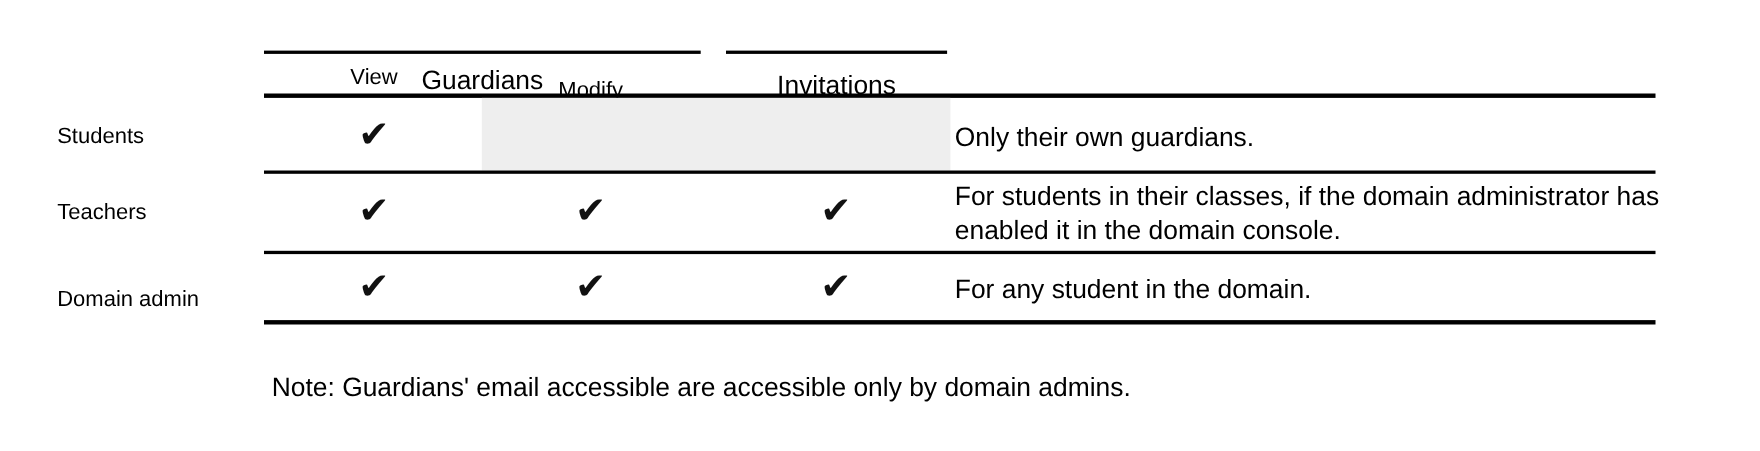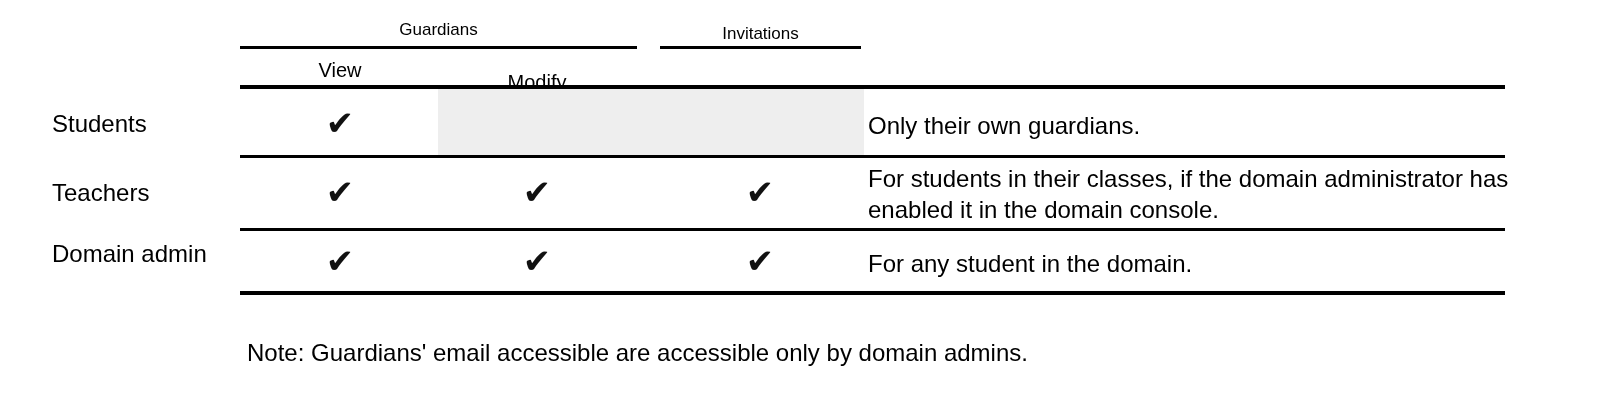--- a/index.html
+++ b/index.html
@@ -17,23 +17,24 @@
     width: 1600px;
     height: 410px;
     background: #ffffff;
     overflow: hidden;
   }
 
   
   .group-label {
     position: absolute;
     text-align: center;
-    font-size: 17px;
+    font-size: 24px;
     line-height: 28px;
     white-space: nowrap;
+    margin-top: 44px;
   }
   .group-rule {
     position: absolute;
     height: 3px;
     background: #000000;
   }
 
   
   .col-label {
     position: absolute;
@@ -56,21 +57,21 @@
   
   .shade {
     position: absolute;
     background: #eeeeee;
   }
 
   
   .row-label {
     position: absolute;
     left: 52px;
-    font-size: 24px;
+    font-size: 20px;
     line-height: 28px;
     white-space: nowrap;
   }
 
   
   .check {
     position: absolute;
     width: 64px;
     text-align: center;
     font-size: 34px;
@@ -133,21 +134,21 @@
   <div class="check" style="left:308px; top:175px;">✔</div>
 
   <div class="check" style="left:505px; top:175px;">✔</div>
 
   <div class="check" style="left:728px; top:175px;">✔</div>
 
   <div class="desc" style="top:163px;">For students in their classes, if the domain administrator has enabled it in the domain console.</div>
 
   <div class="rule rule-thin" style="top:228px;"></div>
 
-  <div class="row-label" style="top:240px;text-align:center;">Domain admin</div>
+  <div class="row-label" style="top:258px;text-align:center;">Domain admin</div>
 
   <div class="check" style="left:308px; top:244px;">✔</div>
 
   <div class="check" style="left:505px; top:244px;">✔</div>
 
   <div class="check" style="left:728px; top:244px;">✔</div>
 
   <div class="desc" style="top:248px;">For any student in the domain.</div>
 
   <div class="rule rule-thick" style="top:291px;"></div>

